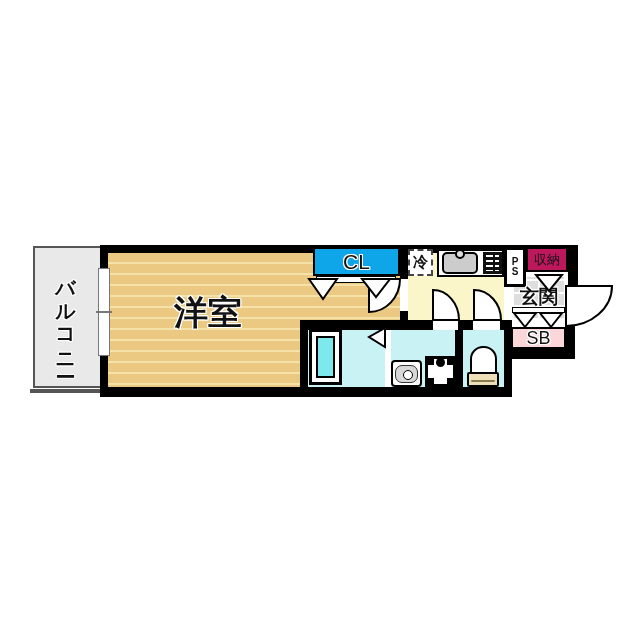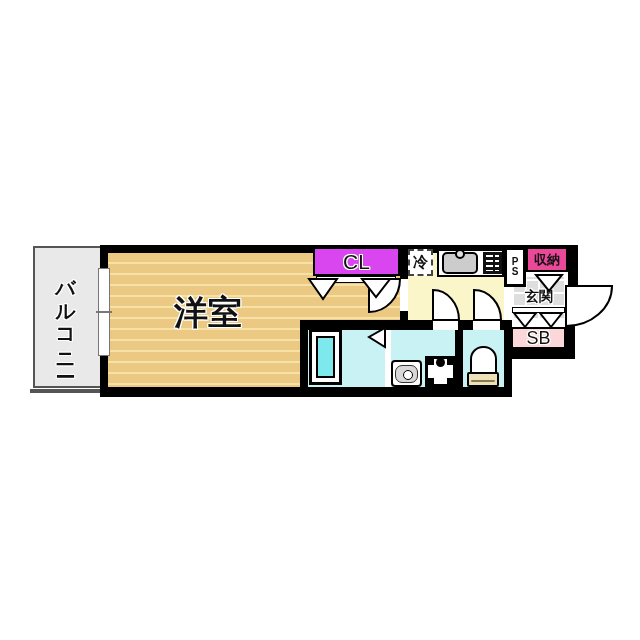--- a/index.html
+++ b/index.html
@@ -45,38 +45,38 @@
   .w-wash-toilet{left:455px;top:330px;width:8px;height:57px;}
   .w-right-top{left:568px;top:245px;width:10px;height:41px;}
   .w-right-stub{left:566px;top:326px;width:9px;height:23px;}
   .w-sb-bottom{left:504px;top:349px;width:71px;height:10px;}
 
   
   .window{left:98px;top:268px;width:12px;height:88px;background:#fff;border:1px solid #777;box-sizing:border-box;}
   .window-tick{left:96px;top:311px;width:16px;height:2px;background:#777;}
 
   
-  .cl-box{left:313px;top:247px;width:87px;height:29px;background:#d946ef;border:2px solid #000;box-sizing:border-box;
+  .cl-box{left:313px;top:247px;width:87px;height:29px;background:#0ea5e9;border:2px solid #000;box-sizing:border-box;
     font-size:21px;color:#111;}
   .cl-track{left:316px;top:276px;width:80px;height:7px;background:#fff;border:1px solid #000;box-sizing:border-box;}
   .fridge{left:408px;top:249px;width:25px;height:27px;background:#fff;border:2px dashed #444;box-sizing:border-box;
     font-size:15px;font-weight:600;color:#111;}
   .counter{left:437px;top:249px;width:67px;height:28px;background:#000;}
   .counter-inner{left:439px;top:251px;width:63px;height:24px;background:#fff;}
   .ksink{left:442px;top:252px;width:36px;height:22px;background:#ccc;border:2px solid #000;border-radius:5px;box-sizing:border-box;}
   .kfaucet{left:455px;top:249px;width:10px;height:10px;background:#ddd;border:2px solid #000;border-radius:50%;box-sizing:border-box;}
   .stove{left:483px;top:252px;width:19px;height:22px;background:#111;}
   .stove-inner{position:absolute;left:3px;top:3px;right:3px;bottom:3px;
     background:repeating-linear-gradient(180deg,#fff 0 2px,#111 2px 5px);}
   .stove-split{position:absolute;left:50%;top:0;width:2px;height:100%;background:#111;}
   .ps-box{left:504px;top:247px;width:22px;height:40px;background:#fff;border:3px solid #000;box-sizing:border-box;
     flex-direction:column;font-size:10px;line-height:10px;font-weight:600;color:#111;}
-  .storage-box{left:526px;top:247px;width:42px;height:25px;background:#ec4899;border:2px solid #000;box-sizing:border-box;
-    font-size:13px;font-weight:700;color:#111;}
-  .genkan-label{left:512px;top:285px;width:54px;height:24px;font-size:14px;font-weight:700;color:#111;}
+  .storage-box{left:526px;top:247px;width:42px;height:25px;background:#be185d;border:2px solid #000;box-sizing:border-box;
+    font-size:13px;font-weight:400;color:#111;}
+  .genkan-label{left:512px;top:285px;width:54px;height:24px;font-size:19px;font-weight:700;color:#111;}
   .sb-track{left:512px;top:307px;width:53px;height:6px;background:#fff;border:1px solid #000;box-sizing:border-box;}
   .sb-box{left:511px;top:327px;width:55px;height:22px;background:#fbd7da;border:2px solid #000;box-sizing:border-box;
     font-size:18px;color:#111;}
   .entry-opening{left:566px;top:286px;width:11px;height:40px;background:#fff;}
 
   
   .room-label-wrap{left:108px;top:272px;width:200px;height:80px;flex-direction:column;}
   .room-label{font-size:34px;font-weight:700;color:#111;line-height:33px;}
 
   

